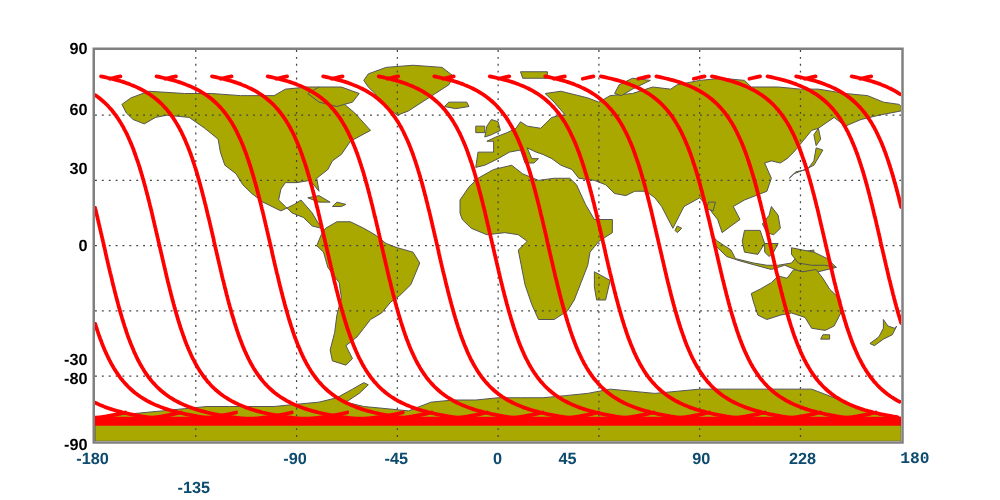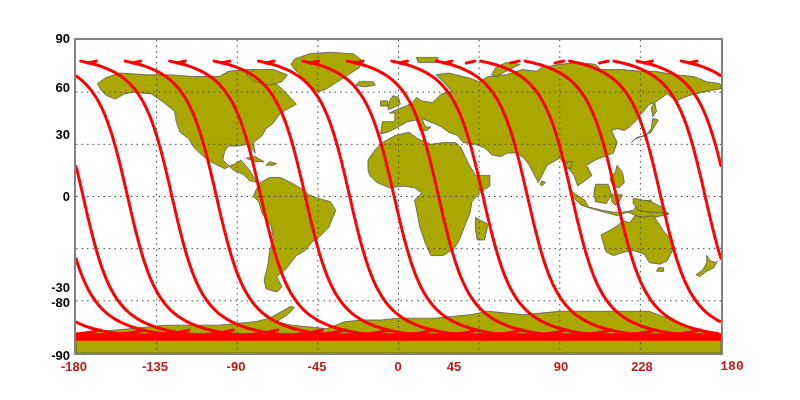--- a/index.html
+++ b/index.html
@@ -25,21 +25,21 @@
 
   .ytick-label{
     position:absolute; right:0; width:34px; text-align:right;
     font-size:13px; font-weight:bold; color:#000000;
     line-height:13px;
   }
   #ylabels{position:absolute; left:26px; top:0; width:44px; height:400px;}
 
   .xtick-label{
     position:absolute; top:0; text-align:center;
-    font-size:13px; font-weight:bold; color:#b91c1c;
+    font-size:13px; font-weight:bold; color:#0c4a6e;
     line-height:13px; white-space:nowrap;
   }
   #xlabels{position:absolute; left:0; top:360px; width:800px; height:20px;}
 </style>
 </head>
 <body>
 
 <div id="root">
 
 
@@ -48,21 +48,21 @@
     <div class="ytick-label" style="top:81px;">60</div>
     <div class="ytick-label" style="top:128px;">30</div>
     <div class="ytick-label" style="top:190px;">0</div>
     <div class="ytick-label" style="top:241px;margin-top:40px;">-30</div>
     <div class="ytick-label" style="top:296px;">-80</div>
     <div class="ytick-label" style="top:349px;">-90</div>
   </div>
 
   <div id="xlabels">
     <div class="xtick-label" style="left:44px;width:60px;">-180</div>
-    <div class="xtick-label" style="left:125px;width:60px;">-135</div>
+    <div class="xtick-label" style="left:125px;width:60px;margin-top:23px;">-135</div>
     <div class="xtick-label" style="left:206px;width:60px;">-90</div>
     <div class="xtick-label" style="left:287px;width:60px;">-45</div>
     <div class="xtick-label" style="left:368px;width:60px;">0</div>
     <div class="xtick-label" style="left:424px;width:60px;">45</div>
     <div class="xtick-label" style="left:531px;width:60px;">90</div>
     <div class="xtick-label" style="left:612px;width:60px;">228</div>
     <div class="xtick-label" style="left:702px;width:60px;font-family:Liberation Mono, monospace;">180</div>
   </div>
 
   <div id="plot-frame">

